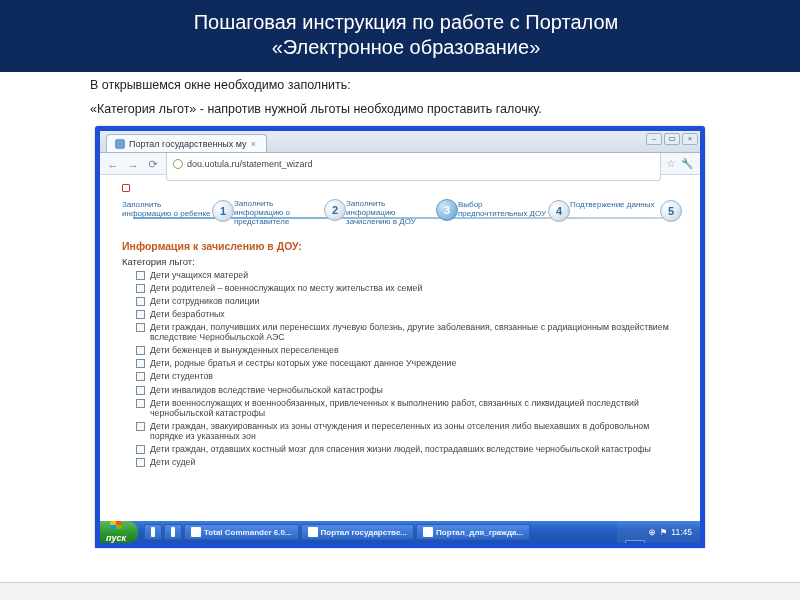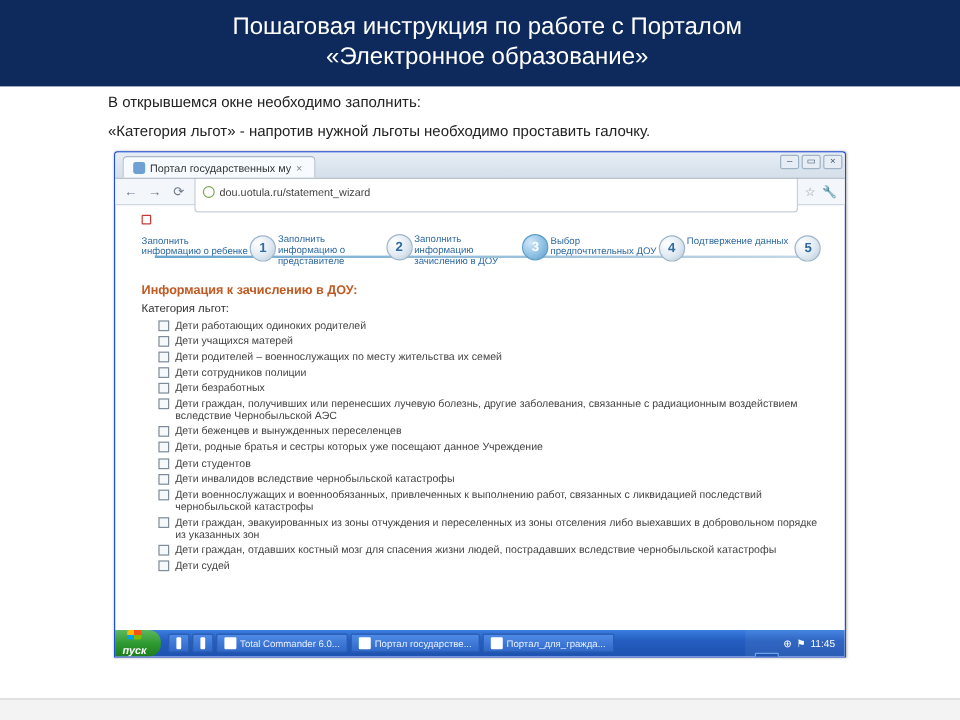--- a/index.html
+++ b/index.html
@@ -21,21 +21,21 @@
     line-height: 1.25;
     position: relative;
     z-index: 2;
   }
 
   .instr { padding: 6px 90px 0 90px; color: #222; font-size: 12.5px; }
   .instr p { margin-bottom: 10px; }
 
   .browser {
     margin: 4px 95px 0 95px;
-    border: 1px solid #1d4ed8;
+    border: 5px solid #1d4ed8;
     background: #fff;
     box-shadow: 0 0 2px rgba(0,0,0,.3);
     border-radius: 3px 3px 0 0;
     overflow: hidden;
     height: 422px;
     position: relative;
   }
 
   .tabstrip {
     background: linear-gradient(#e6edf4, #d5dfea);
@@ -110,21 +110,21 @@
     display:flex; align-items:center; font-size:9px; color:#fff;
   }
   .start-btn {
     background: linear-gradient(#5db85f, #2f9a31 50%, #1e7c20);
     height:100%; display:flex; align-items:center; gap:4px; padding:0 12px 0 6px;
     border-radius:0 10px 10px 0; font-style:italic; font-weight:bold;flex-direction:column;
   }
   .start-logo { width:12px; height:12px; background:
     conic-gradient(#f65314 0 90deg,#7cbb00 0 180deg,#00a1f1 0 270deg,#ffbb00 0);
     border-radius:2px; }
-  .tasks { display:flex; gap:2px; margin-left:6px; height:100%; align-items:center; flex:1; }
+  .tasks { display:flex; gap:2px; margin-left:6px; height:100%; align-items:center; flex:1;font-weight:bold; }
   .task { background: linear-gradient(#4f8ae6, #2f68c9); height:16px; border-radius:2px; padding:0 6px; display:flex; align-items:center; gap:3px; font-size:8px; color:#e8f0ff; border:1px solid #2a5cb0; }
   .task .ticon { width:10px; height:10px; background:#fff; border-radius:1px; }
   .tray { display:flex; align-items:center; gap:4px; padding:0 8px; background:rgba(255,255,255,.06); height:100%; font-size:8.5px; }
   .tray .lang { background:#1d52b0; border:1px solid #6fa1e6; padding:0 3px; border-radius:1px;margin-top:27px; }
 
   .bottom-strip { position:absolute; left:0; right:0; bottom:0; height:18px; background:#f3f3f3; border-top:1px solid #d2d2d2; }
 </style>
 </head>
 <body>
 
@@ -220,24 +220,20 @@
         <div class="circle">5</div>
       </div>
     </div>
 
     <div class="section-h">Информация к зачислению в ДОУ:</div>
     <div class="cat-label">Категория льгот:</div>
 
     <div id="chk-list">
         <div class="chk-row">
           <span class="chkbox"></span>
-          <span class="chk-text">Дети работающих одиноких родителей</span>
-        </div>
-        <div class="chk-row">
-          <span class="chkbox"></span>
           <span class="chk-text">Дети учащихся матерей</span>
         </div>
         <div class="chk-row">
           <span class="chkbox"></span>
           <span class="chk-text">Дети родителей – военнослужащих по месту жительства их семей</span>
         </div>
         <div class="chk-row">
           <span class="chkbox"></span>
           <span class="chk-text">Дети сотрудников полиции</span>
         </div>

